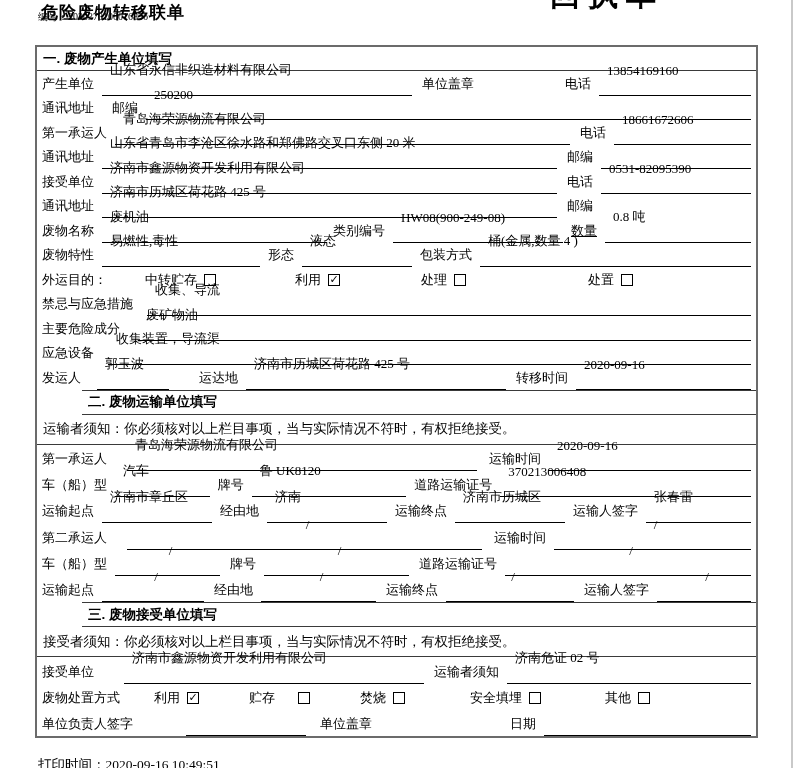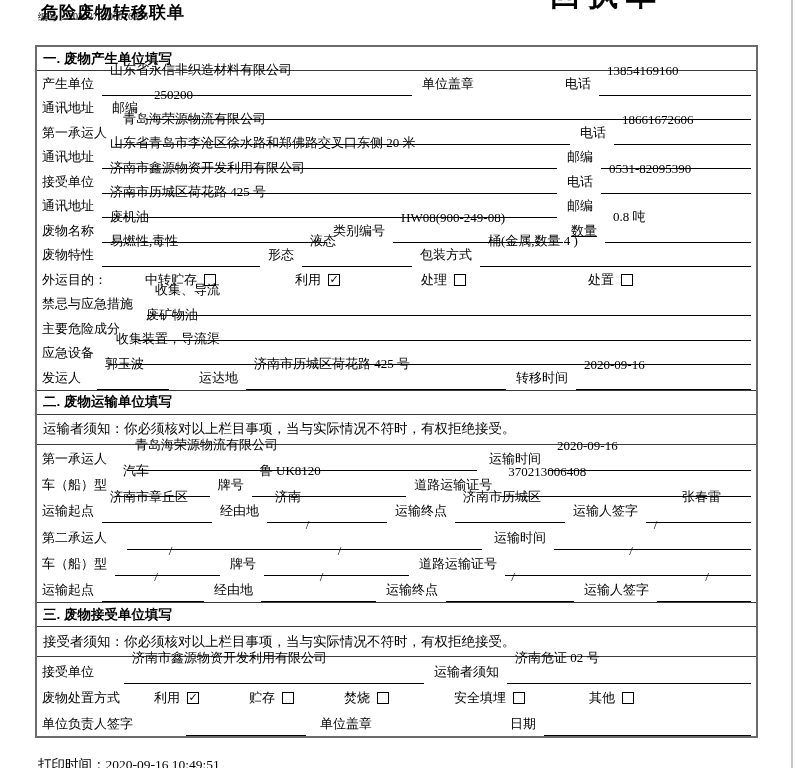--- a/index.html
+++ b/index.html
@@ -23,21 +23,21 @@
   }
   .form-box{
     position:absolute;left:35px;top:45px;width:719px;
     border:2px solid #6b6b6b;background:#fff;
   }
   .sec-header{
     height:23px;border-bottom:1px solid #3a3a3a;display:flex;align-items:center;
     padding-left:6px;font-weight:bold;font-size:13.5px;
     font-family:"Liberation Sans","DejaVu Sans",sans-serif;
   }
-  .sec-header.later{border-top:1px solid #3a3a3a;}
+  .sec-header.later{border-top:1px solid #3a3a3a;margin-left:45px;}
   .row{display:flex;align-items:flex-end;height:24.5px;padding:0 5px;}
   .row.tall{height:26.3px;}
   .row.notice{height:29px;border-bottom:1px solid #3a3a3a;align-items:center;font-size:13.5px;padding-left:6px;}
   .lbl{padding:0 8px 3px 0;white-space:nowrap;}
   .val{
     border-bottom:1px solid #000;padding:0 2px 16px 8px;
     white-space:nowrap;overflow:hidden;min-height:14px;
   }
   .chk{display:flex;align-items:center;padding-bottom:3px;}
   .chk-lbl{padding-right:7px;white-space:nowrap;}
@@ -175,21 +175,21 @@
       <span class="val" style="width: 250px;">370213006408</span>
     </div>
     <div class="row tall">
       <span class="lbl">运输起点</span>
       <span class="val" style="width: 100px;">济南市章丘区</span>
       <span class="lbl" style="margin-left: 8px;">经由地</span>
       <span class="val" style="width: 110px;">济南</span>
       <span class="lbl" style="margin-left: 8px;">运输终点</span>
       <span class="val" style="width: 100px;">济南市历城区</span>
       <span class="lbl" style="margin-left: 8px;">运输人签字</span>
-      <span class="val" style="flex: 1 1 0%; text-align: center;">张春雷</span>
+      <span class="val" style="flex: 1 1 0%;">张春雷</span>
     </div>
     <div class="row tall">
       <span class="lbl">第二承运人</span>
       <span class="val" style="width: 345px; text-align: center; margin-left: 12px;">/</span>
       <span class="lbl" style="margin-left: 12px;">运输时间</span>
       <span class="val" style="flex: 1 1 0%; text-align: center;">/</span>
     </div>
     <div class="row tall">
       <span class="lbl">车（船）型</span>
       <span class="val" style="width: 95px; text-align: center;">/</span>
@@ -219,21 +219,21 @@
       <span class="val" style="width: 290px; margin-left: 22px;">济南市鑫源物资开发利用有限公司</span>
       <span class="lbl" style="margin-left: 10px;">运输者须知</span>
       <span class="val" style="flex: 1 1 0%;">济南危证 02 号</span>
     </div>
     <div class="row tall">
       <span class="lbl">废物处置方式</span>
       <span class="chk" style="margin-left: 26px;">
         <span class="chk-lbl">利用</span>
         <span class="cbx">✓</span>
       </span>
-      <span class="chk" style="margin-left: 50px;">
+      <span class="chk" style="margin-left: 50px; gap: 16px;">
         <span class="chk-lbl">贮存</span>
         <span class="cbx"></span>
       </span>
       <span class="chk" style="margin-left: 50px;">
         <span class="chk-lbl">焚烧</span>
         <span class="cbx"></span>
       </span>
       <span class="chk" style="margin-left: 65px;">
         <span class="chk-lbl">安全填埋</span>
         <span class="cbx"></span>

